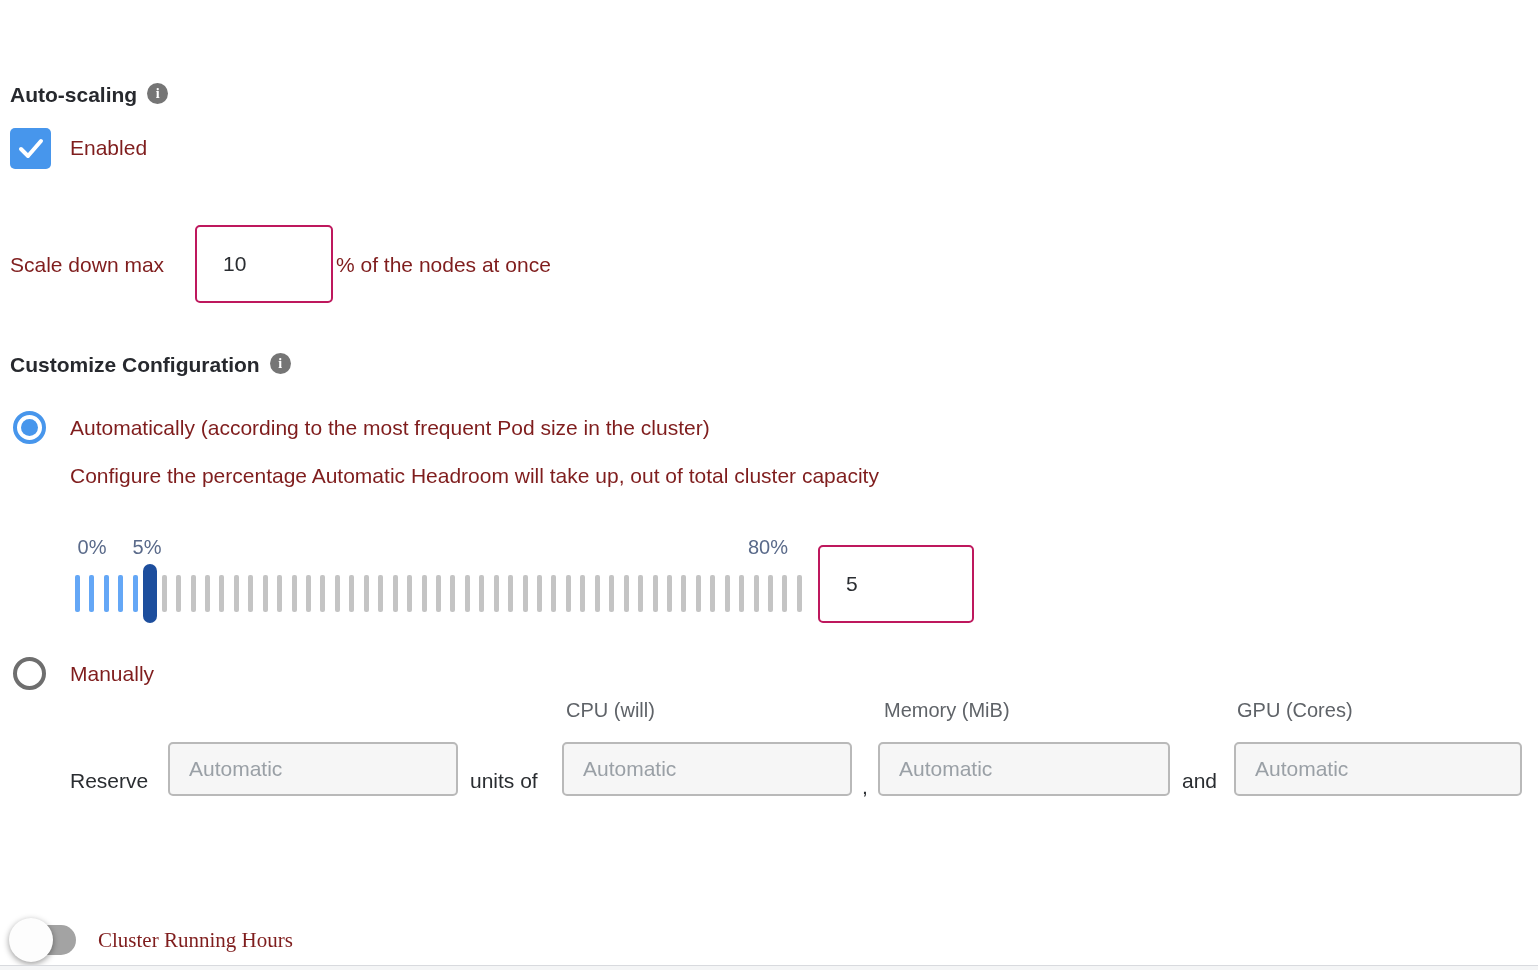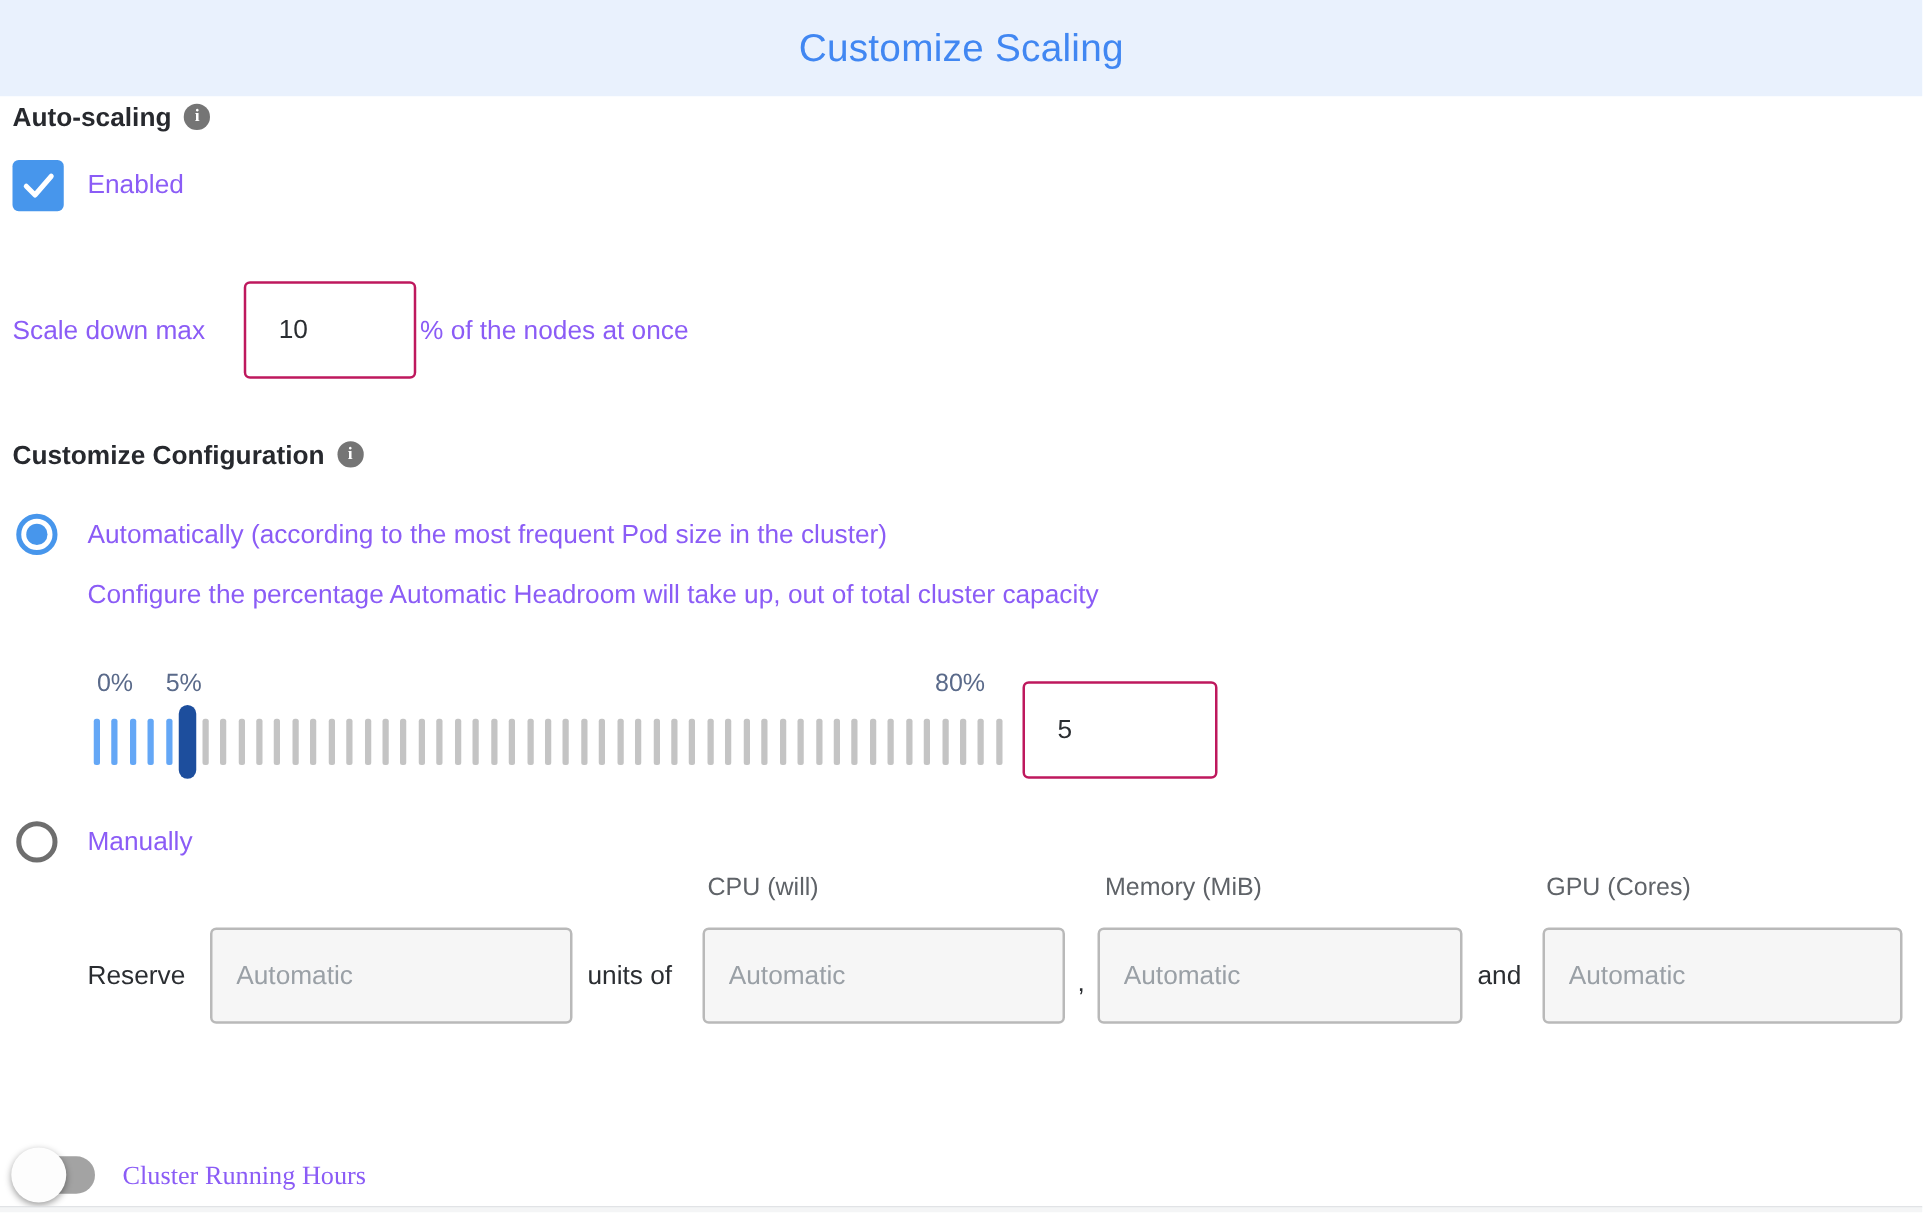--- a/index.html
+++ b/index.html
@@ -22,21 +22,21 @@
   .section-label {
     position: absolute; font-size: 21px; font-weight: 700; color: #27292e;
     display: flex; gap: 10px;
   }
   .info-icon {
     width: 21px; height: 21px; border-radius: 50%; background: #757575;
     color: #ffffff; font-size: 14px; font-weight: 700; font-family: "Liberation Serif", serif;
     display: inline-flex; align-items: center; justify-content: center; line-height: 1;
   }
 
-  .plain-text { position: absolute; font-size: 21px; color: #8b5cf6; }
+  .plain-text { position: absolute; font-size: 21px; color: #7f1d1d; }
 
   
   .checkbox {
     position: absolute; left: 10px; top: 128px; width: 41px; height: 41px;
     background: #4796ec; border-radius: 5px;
     display: flex; align-items: center; justify-content: center; cursor: pointer;
   }
 
   
   .num-input {
@@ -63,21 +63,21 @@
   .tick { width: 5px; height: 37px; border-radius: 2px; background: #c4c4c4; }
   .tick.active { background: #64a7f6; }
   .slider-thumb {
     position: absolute; top: 564px; width: 14px; height: 59px;
     border-radius: 7px; background: #1d4e9d; cursor: pointer;
   }
 
   
   .col-header { position: absolute; font-size: 20px; color: #5f6368; white-space: nowrap; }
   .auto-input {
-    position: absolute; height: 77px; border: 2px solid #b9b9b9; border-radius: 5px;
+    position: absolute; height: 54px; border: 2px solid #b9b9b9; border-radius: 5px;
     background: #f6f6f6; font-size: 21px; padding-left: 19px;
     font-family: inherit; color: #2a2d31; outline: none;
   }
   .auto-input::placeholder { color: #9aa0a6; opacity: 1; }
 
   .mid-label { position: absolute; font-size: 21px; color: #2a2d31; }
 
   
   .toggle { position: absolute; left: 14px; top: 925px; width: 62px; height: 30px; cursor: pointer; }
   .toggle .track { position: absolute; left: 0; top: 0; width: 62px; height: 30px; border-radius: 15px; background: #a3a3a3; }
@@ -87,23 +87,20 @@
   }
 
   .divider { position: absolute; left: 0; top: 965px; width: 1538px; height: 1px; background: #d8dade; }
   .footer-strip { position: absolute; left: 0; top: 966px; width: 1538px; height: 4px; background: #f4f5f6; }
 </style>
 </head>
 <body>
 
 <div class="page">
 
-  <div class="header">
-    <div class="title">Customize Scaling</div>
-  </div>
 
   <div class="section-label" style="left:10px; top:83px;">
     <span>Auto-scaling</span>
     <span class="info-icon">i</span>
   </div>
 
   <div class="checkbox">
     <svg width="26" height="22" viewBox="0 0 26 22">
       <polyline points="3,11 10,18 23,3" fill="none" stroke="#ffffff" stroke-width="4" stroke-linecap="round" stroke-linejoin="round"></polyline>
     </svg>

